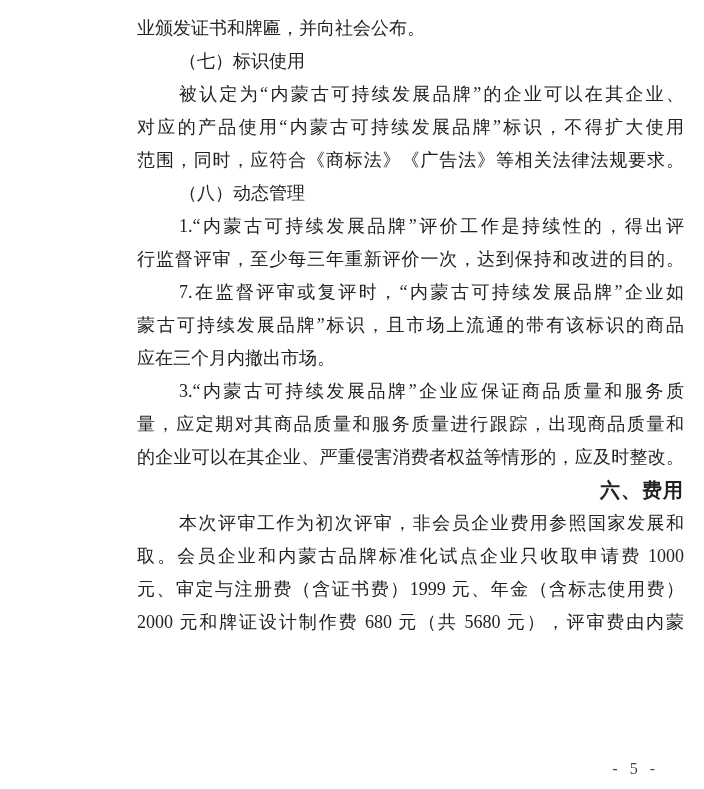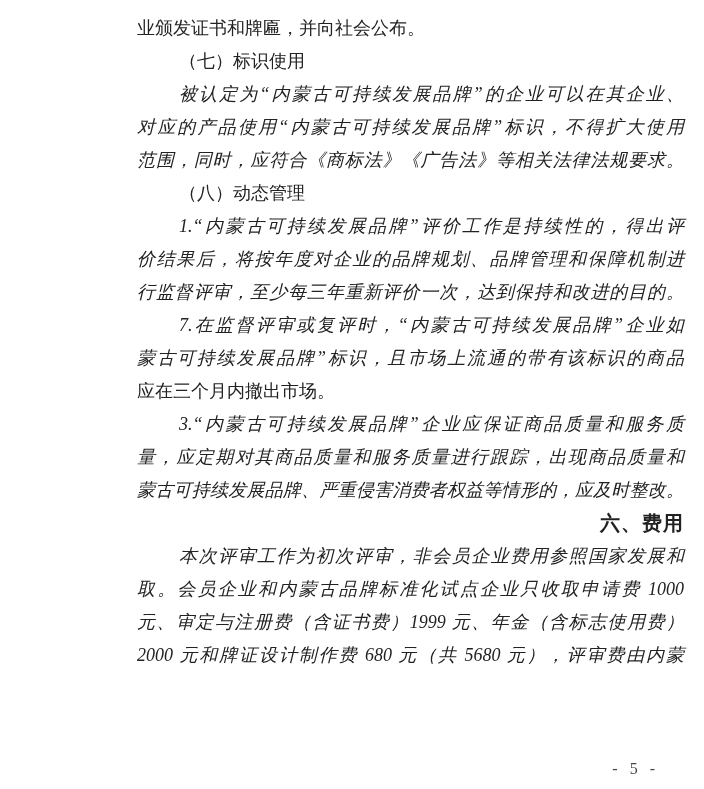--- a/index.html
+++ b/index.html
@@ -26,21 +26,20 @@
   .line {
     font-size: 18px;
     line-height: 33px;
     height: 33px;
     white-space: normal;
     overflow: visible;
   }
   .line.fill {
     text-align: justify;
     text-align-last: justify;
-    font-style: italic;
   }
   .line.indent {
     text-indent: 42px;
   }
   .line.bold {
     font-family: "Liberation Sans", "DejaVu Sans", sans-serif;
     font-weight: bold;
     font-size: 20px;
     letter-spacing: 1px;
     text-align: right;
@@ -61,28 +60,27 @@
 
 <div class="page">
   <div class="content" id="document-body">
       <div class="line nofill">业颁发证书和牌匾，并向社会公布。</div>
       <div class="line nofill indent">（七）标识使用</div>
       <div class="line fill indent">被认定为“内蒙古可持续发展品牌”的企业可以在其企业、</div>
       <div class="line fill">对应的产品使用“内蒙古可持续发展品牌”标识，不得扩大使用</div>
       <div class="line fill">范围，同时，应符合《商标法》《广告法》等相关法律法规要求。</div>
       <div class="line nofill indent">（八）动态管理</div>
       <div class="line fill indent">1.“内蒙古可持续发展品牌”评价工作是持续性的，得出评</div>
-      <div class="line fill">价结果后，将按年度对企业的品牌规划、品牌管理和保障机制进</div>
       <div class="line fill">行监督评审，至少每三年重新评价一次，达到保持和改进的目的。</div>
       <div class="line fill indent">7.在监督评审或复评时，“内蒙古可持续发展品牌”企业如</div>
       <div class="line fill">蒙古可持续发展品牌”标识，且市场上流通的带有该标识的商品</div>
       <div class="line nofill">应在三个月内撤出市场。</div>
       <div class="line fill indent">3.“内蒙古可持续发展品牌”企业应保证商品质量和服务质</div>
       <div class="line fill">量，应定期对其商品质量和服务质量进行跟踪，出现商品质量和</div>
-      <div class="line fill">蒙古可持续发展品牌、严重侵害消费者权益等情形的，应及时整改。</div>
+      <div class="line fill">的企业可以在其企业、严重侵害消费者权益等情形的，应及时整改。</div>
       <div class="line nofill indent bold">六、费用</div>
       <div class="line fill indent">本次评审工作为初次评审，非会员企业费用参照国家发展和</div>
       <div class="line fill">取。会员企业和内蒙古品牌标准化试点企业只收取申请费 1000</div>
       <div class="line fill">元、审定与注册费（含证书费）1999 元、年金（含标志使用费）</div>
       <div class="line fill">2000 元和牌证设计制作费 680 元（共 5680 元），评审费由内蒙</div>
     </div>
   <div class="page-number">- 5 -</div>
 </div>
 
 </body></html>

